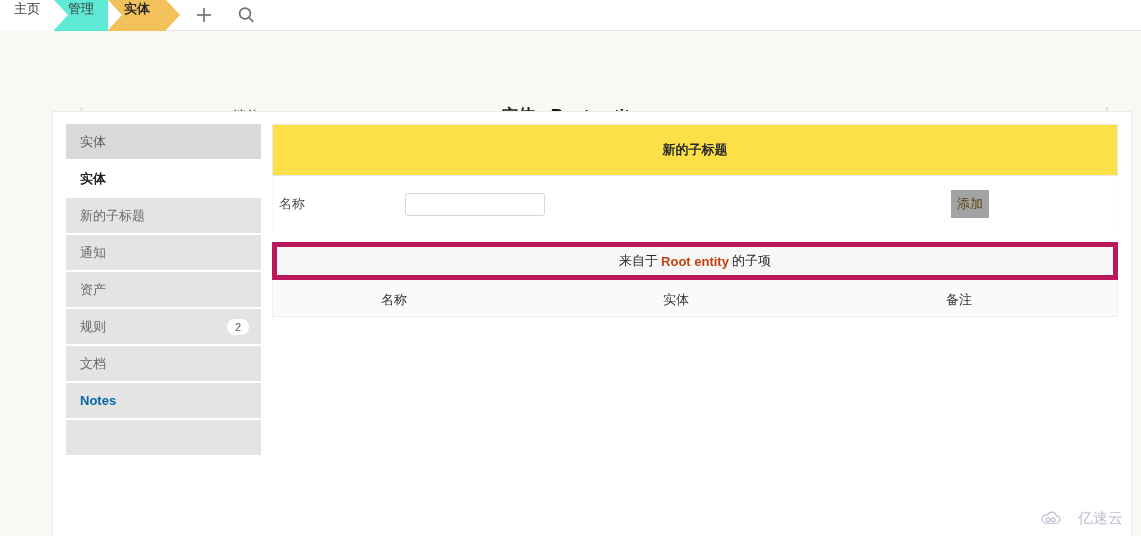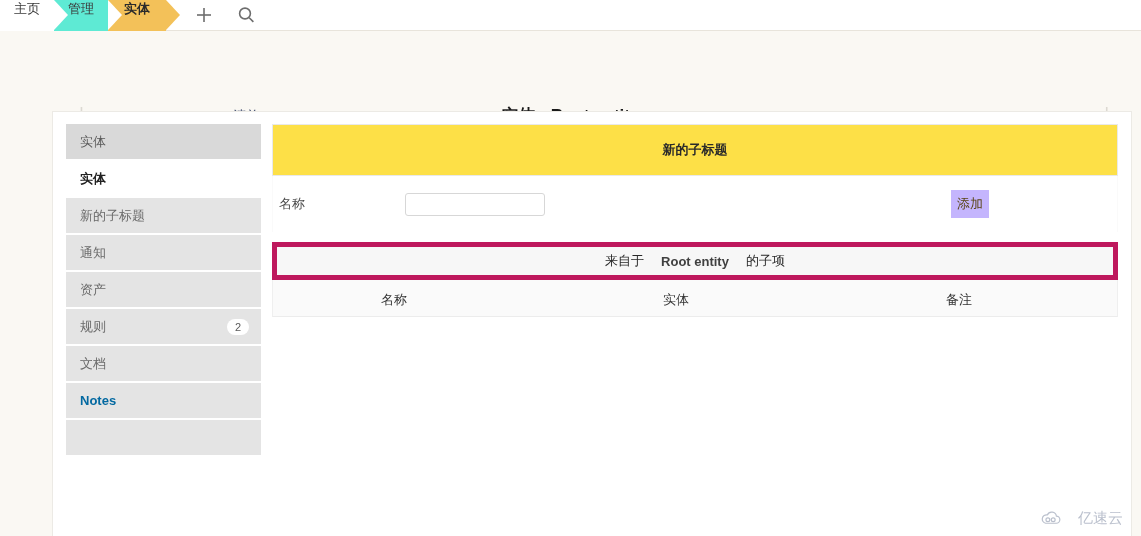--- a/index.html
+++ b/index.html
@@ -184,37 +184,37 @@
     border-radius: 3px;
     background: #fff;
     font-size: 12px;
     padding: 0 6px;
     outline: none;
     color: #333;
   }
   .add-btn {
     position: absolute; left: 678px;
     width: 38px; height: 28px;
-    background: #c4b5fd;
+    background: #a3a3a3;
     border: none;
     color: #5a4516;
     font-size: 13px;
     cursor: pointer;
     font-family: inherit;
     display: flex; align-items: center; justify-content: center;
   }
   .section-head {
     margin-top: 10px;
     height: 38px;
     background: #f7f7f7;
     border: 5px solid #be185d;
     display: flex; align-items: center; justify-content: center;
     font-size: 13px; color: #2a2a2a;
   }
-  .section-head .ent { color: #404040; font-weight: bold; margin: 0 17px; }
+  .section-head .ent { color: #c2410c; font-weight: bold; margin: 0 3px; }
   .table-head {
     height: 37px;
     background: #fafafa;
     border-left: 1px solid #efefef;
     border-right: 1px solid #efefef;
     border-bottom: 1px solid #ececec;
     position: relative;
   }
   .th {
     position: absolute; top: 11px;

